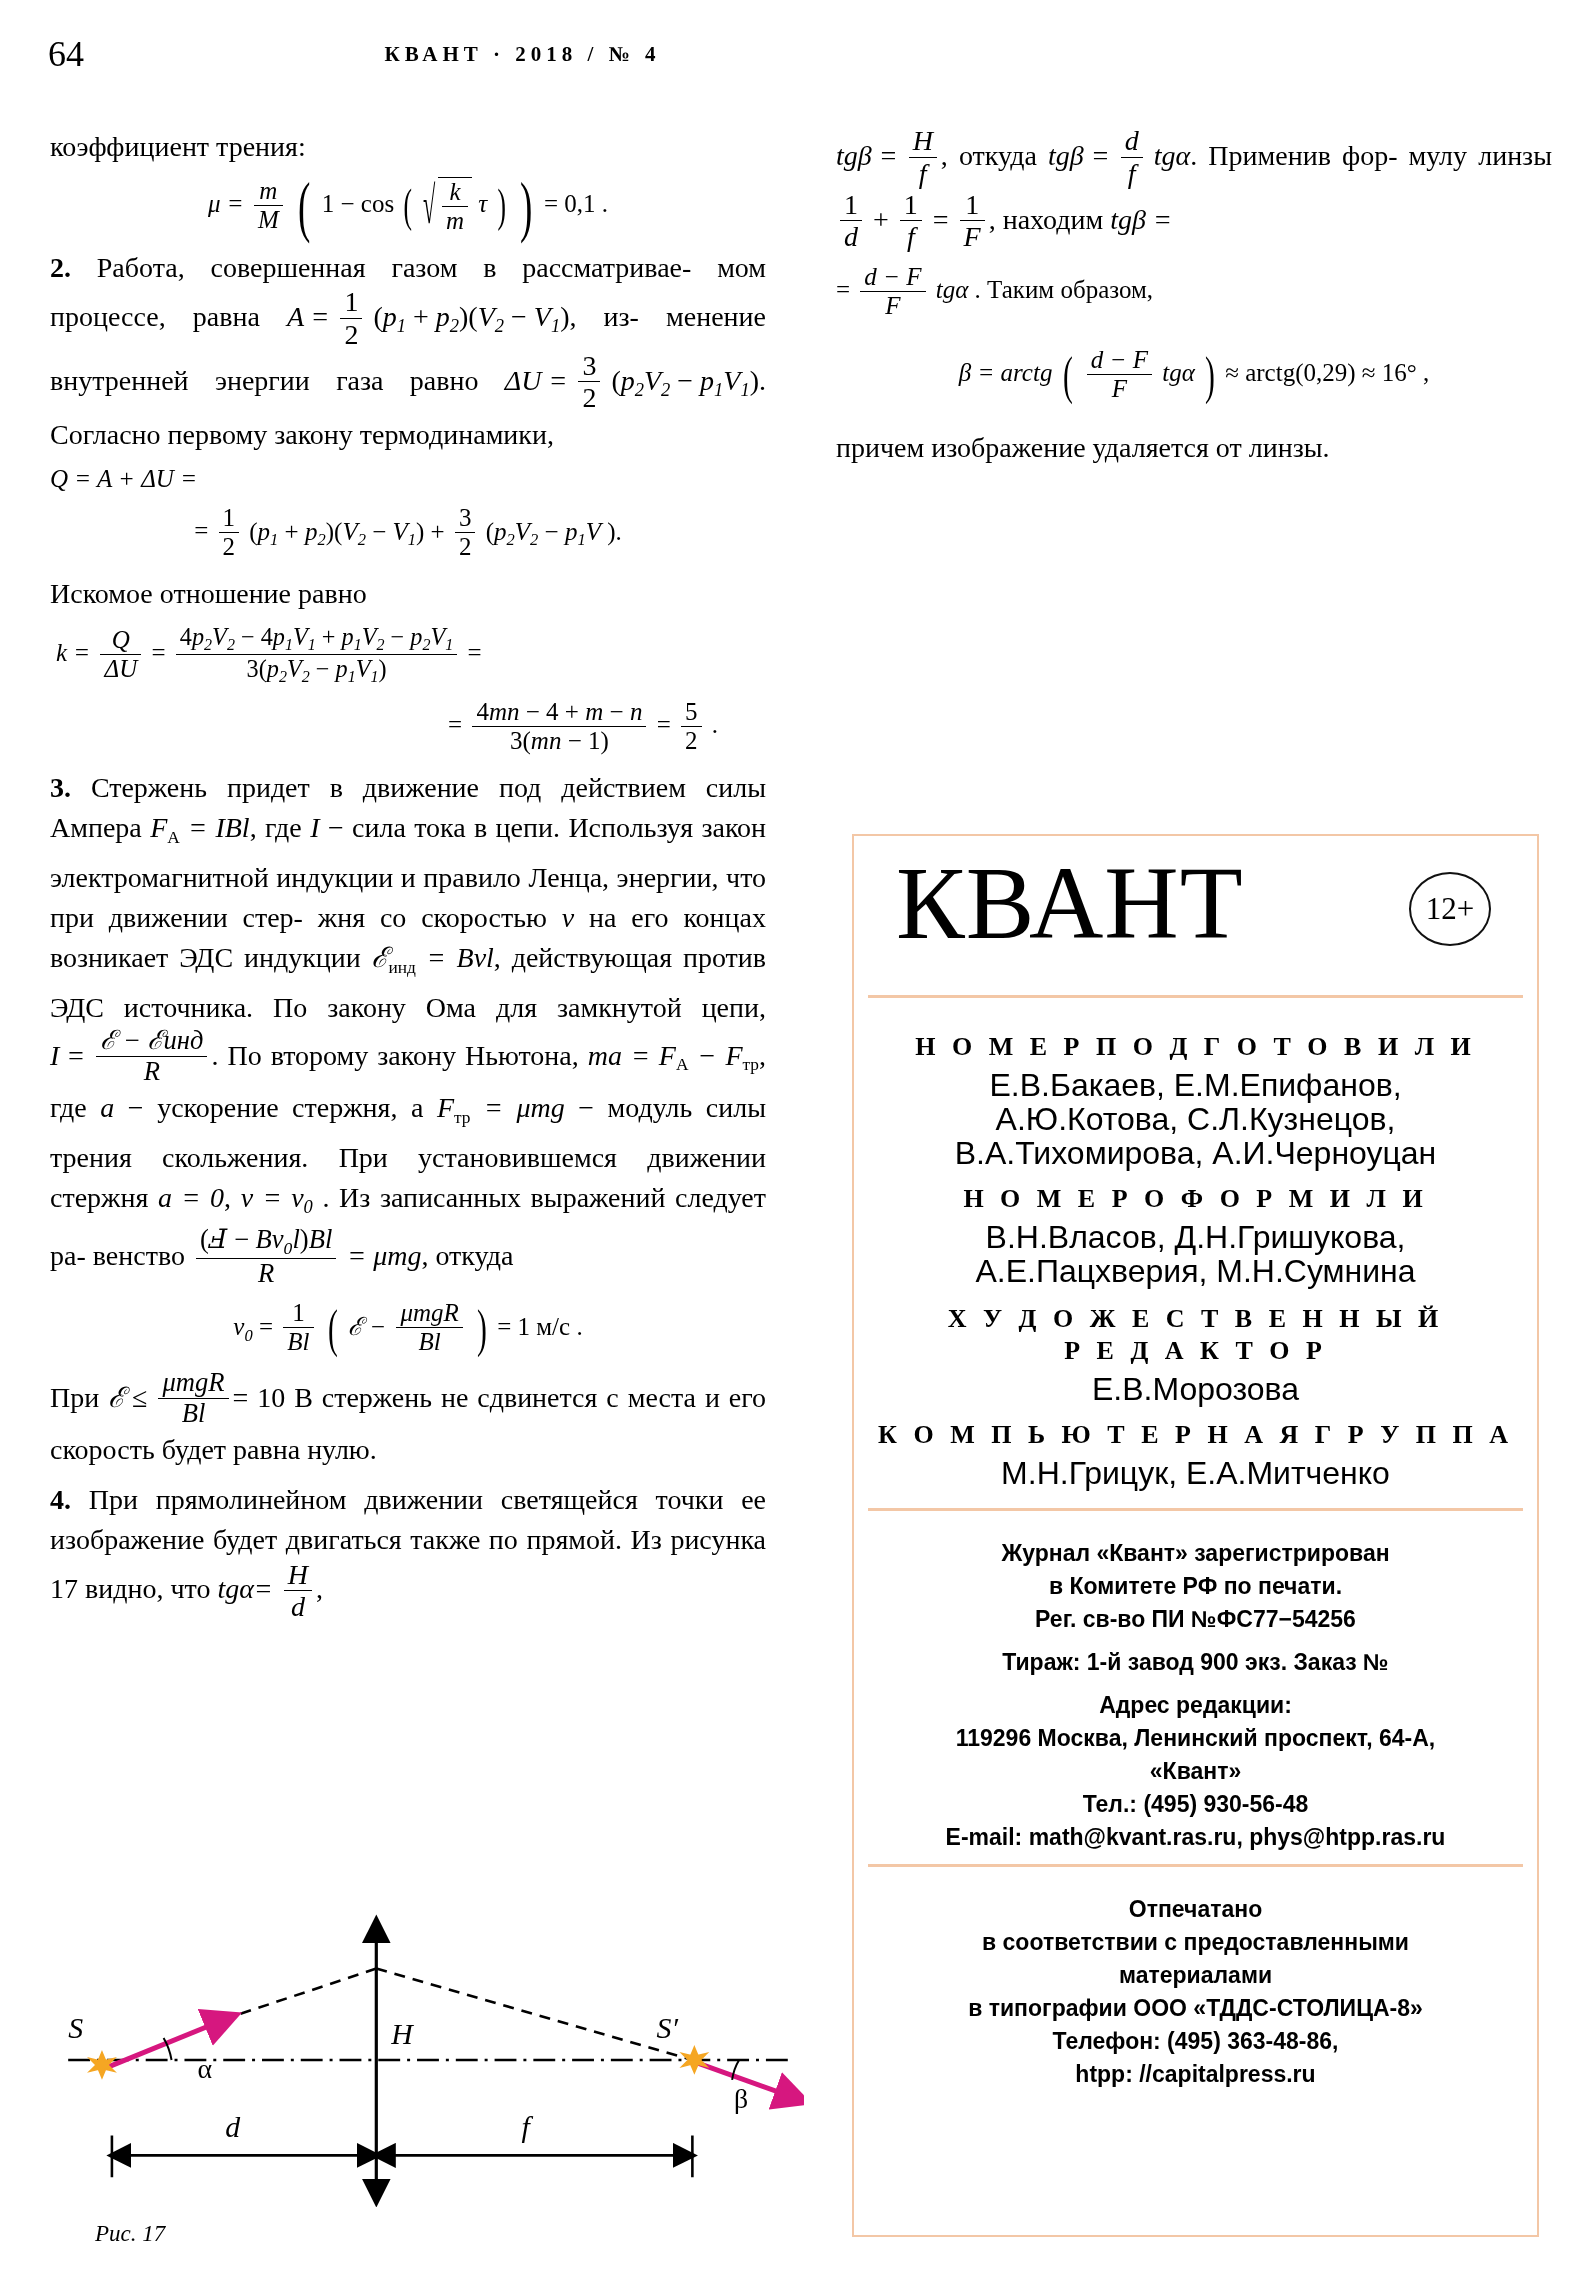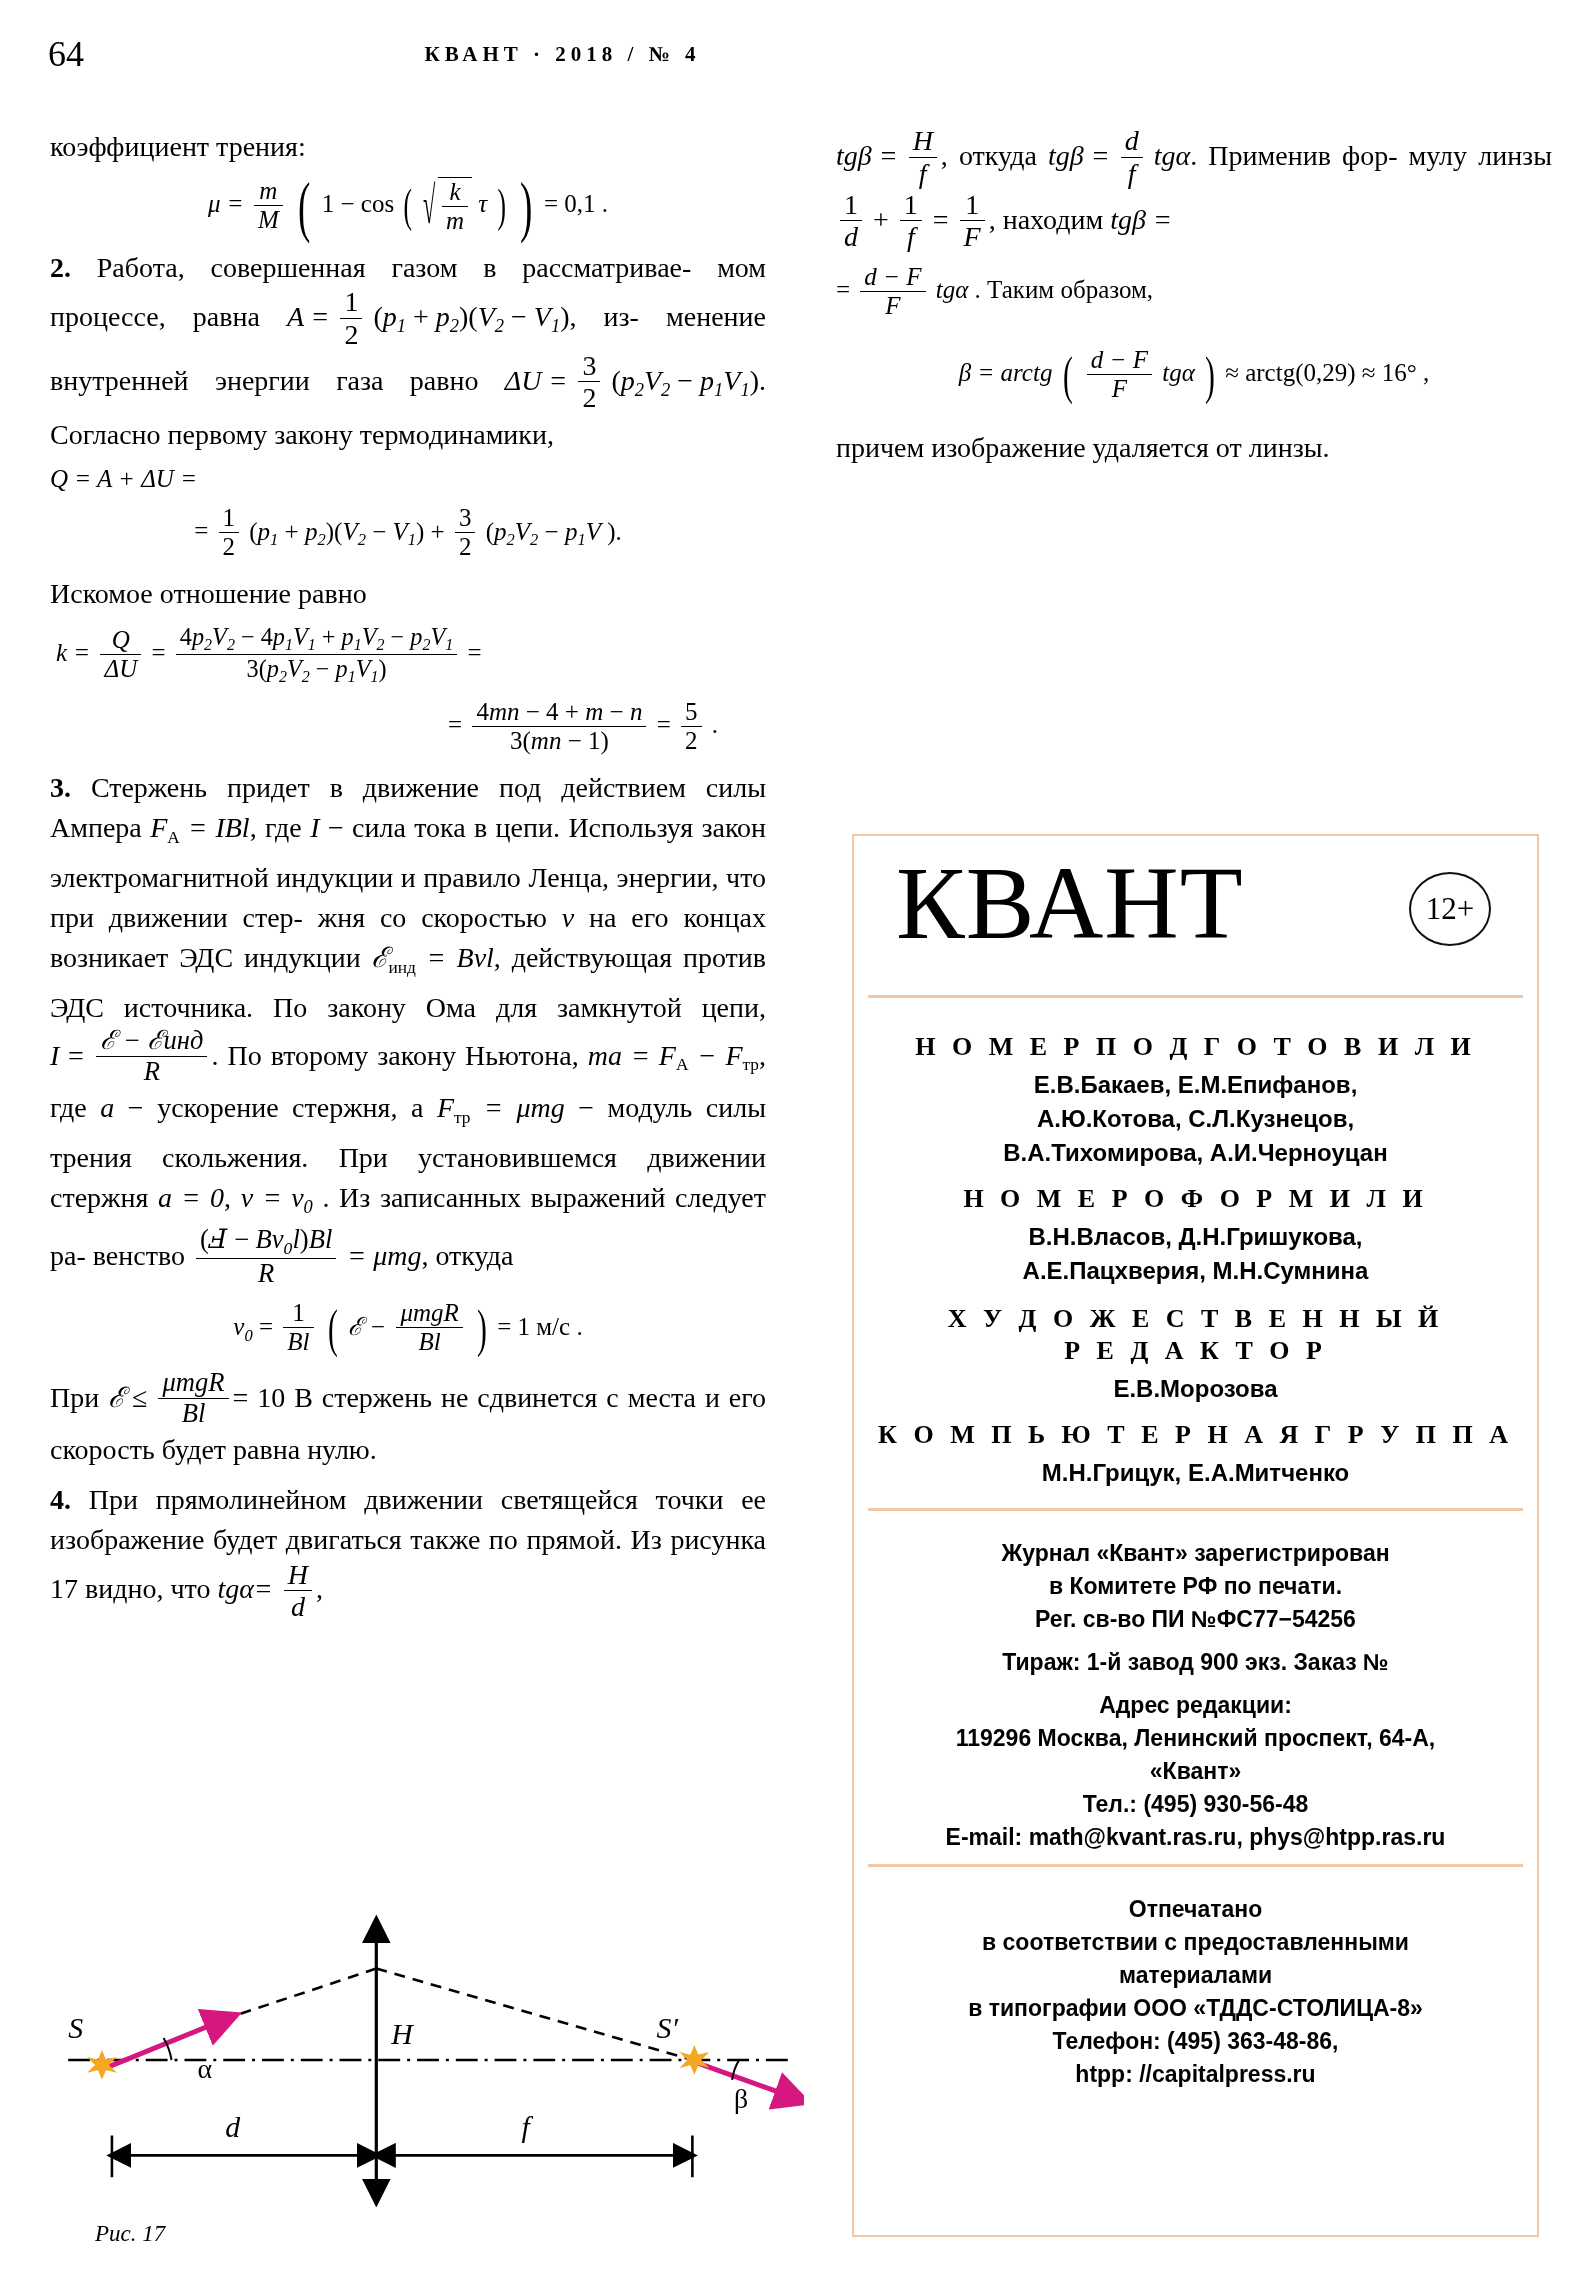--- a/index.html
+++ b/index.html
@@ -10,21 +10,21 @@
     color:#000;
     position:relative;
     overflow:hidden;
   }
   .page{position:relative;width:1428px;height:2289px;}
 
   
   .hdr{position:absolute;top:34px;left:0;width:1592px;height:40px;}
   .hdr-folio{position:absolute;left:48px;top:0;font-size:36px;line-height:40px;}
   .hdr-title{position:absolute;left:0;width:1045px;top:4px;text-align:center;
-    font-size:21px;font-weight:bold;letter-spacing:5px;line-height:32px;padding-left:40px;}
+    font-size:21px;font-weight:bold;letter-spacing:5px;line-height:32px;}
 
   
   .col-left{position:absolute;left:50px;top:117px;width:716px;}
   .col-right{position:absolute;left:836px;top:117px;width:716px;}
 
   p.tx{margin:10px 0 3px 0;font-size:28px;line-height:40px;text-align:justify;}
   p.tx.nj{text-align:left;}
   .num{font-weight:bold;}
 
   
@@ -65,21 +65,21 @@
   .ad-logo{position:absolute;left:42px;top:-4px;font-size:103px;line-height:119px;
     font-family:"Liberation Serif","DejaVu Serif",serif;letter-spacing:1px;}
   .ad-badge{position:absolute;right:46px;top:24px;width:78px;height:70px;
     border:2px solid #111;border-radius:50%;text-align:center;
     font-size:31px;line-height:70px;}
   .ad-rule{height:3px;background:#f3c7a6;margin:0 14px 14px 14px;}
   .ad-hd{text-align:center;font-weight:bold;font-size:26px;letter-spacing:5px;
     margin:14px 0 6px 0;font-family:"Liberation Serif",serif;}
   .ad-hd.two{line-height:34px;margin-bottom:4px;}
   .ad-names{text-align:center;font-family:"Liberation Sans","DejaVu Sans",sans-serif;
-    font-weight:bold;font-size:24px;line-height:34px;margin-bottom:8px;}
+    font-weight:normal;font-size:32px;line-height:34px;margin-bottom:8px;}
   .ad-blk{text-align:center;font-family:"Liberation Sans","DejaVu Sans",sans-serif;
     font-weight:bold;font-size:23px;line-height:33px;}
   .ad-sec{padding:6px 16px 10px 16px;}
   .ad-sec.tight{padding-top:12px;}
   .sp8{height:10px;}
 </style>
 </head>
 <body>
 
 <div class="page">

